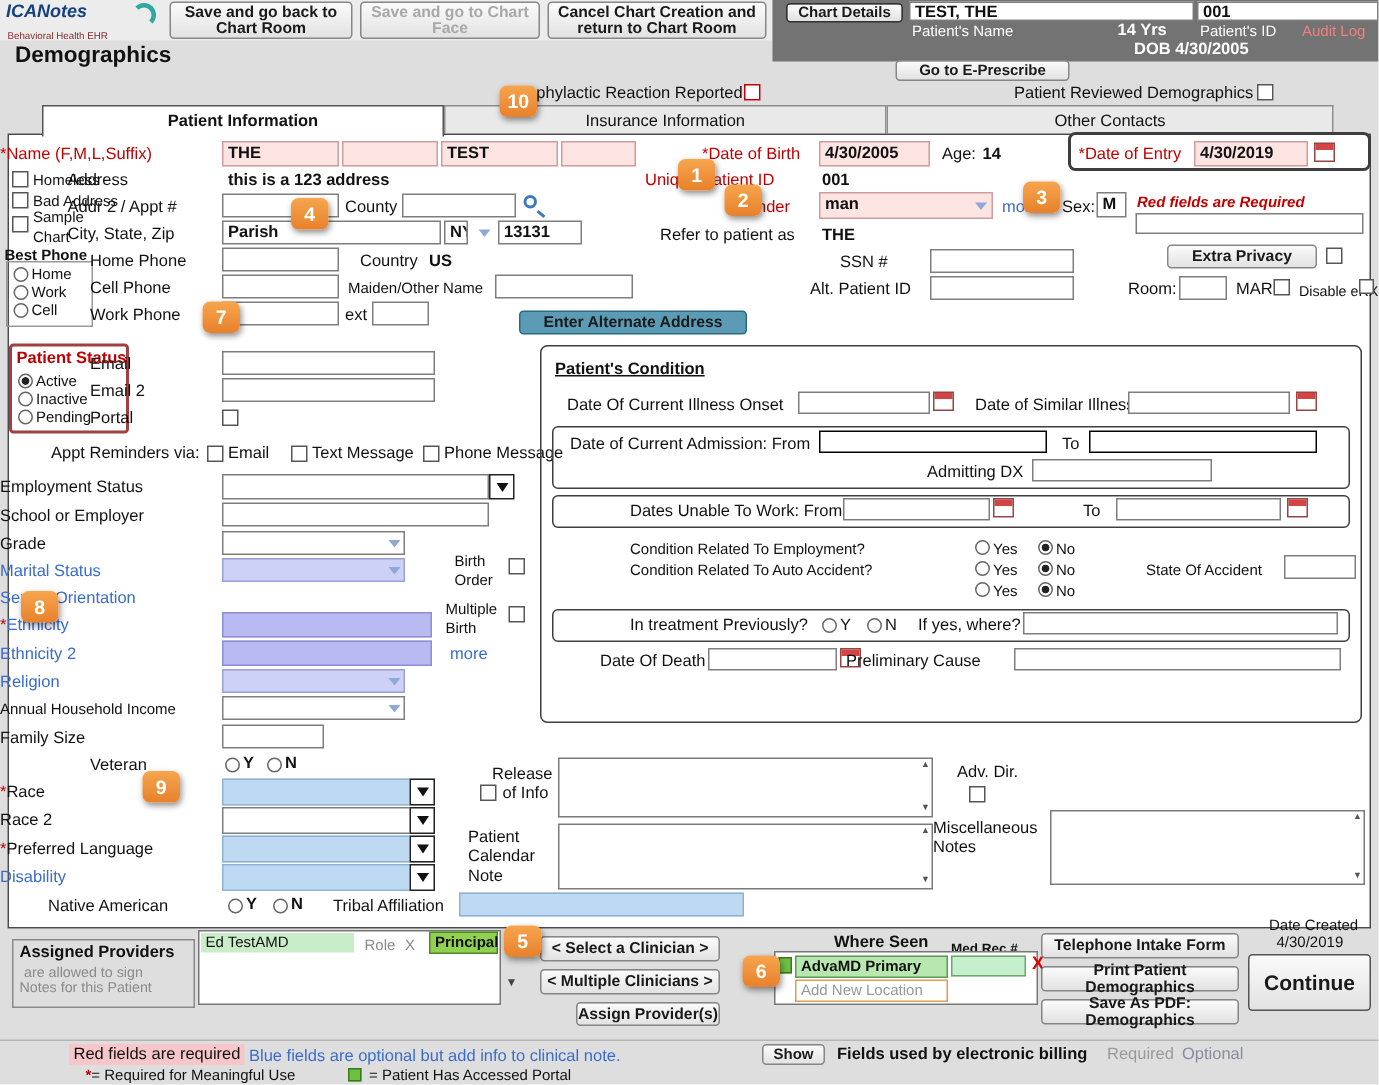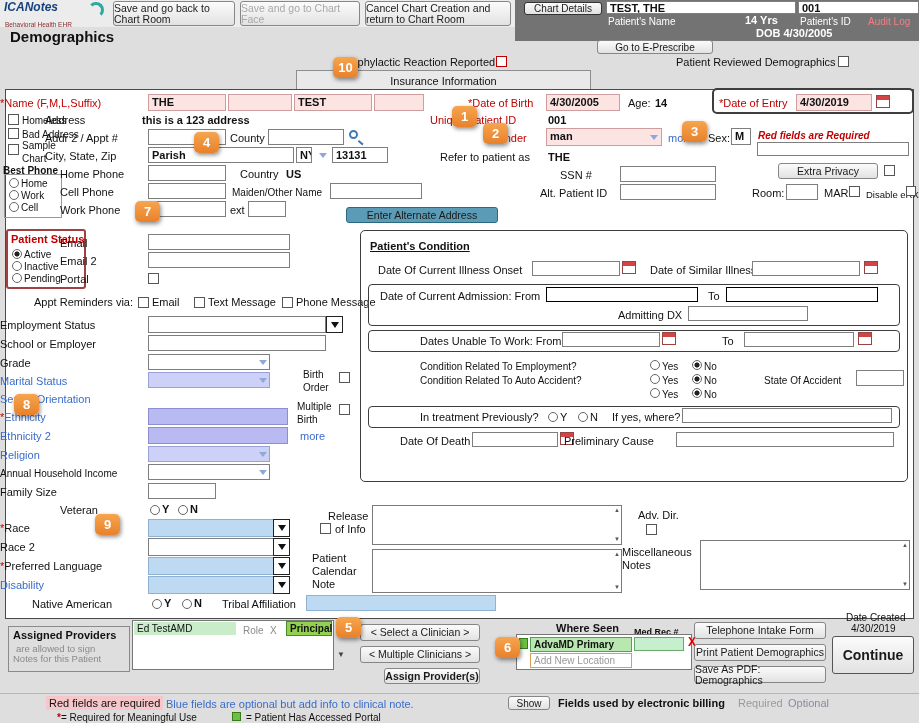--- a/index.html
+++ b/index.html
@@ -14,21 +14,21 @@
 .w { color:#fff; }
 .i { font-style:italic; }
 .lbl { position:absolute; white-space:nowrap; line-height:13px; }
 .wr { white-space:normal; }
 .fld { position:absolute; background:#fff; border:1px solid #7e7e7e; padding:1px 3px 0; font-weight:bold; overflow:hidden; white-space:nowrap; font-size:11px; }
 .pink { background:#fbe4e1; border-color:#cf9d9d; }
 .purp { background:#b9baf1; border-color:#8d8fd2; }
 .peri { background:#cdd1f7; border-color:#9aa0d8; }
 .ltb  { background:#bedaf2; border-color:#8fb2d2; }
 .grn  { background:#c6efce; border-color:#6aa86a; }
-.btn { position:absolute; display:flex; align-items:center; justify-content:center; text-align:left; background:linear-gradient(#fbfbfb,#e2e2e2); border:1px solid #868686; border-radius:3px; color:#1a1a1a; line-height:11px; font-size:10.5px; }
+.btn { position:absolute; display:flex; align-items:center; justify-content:center; text-align:center; background:linear-gradient(#fbfbfb,#e2e2e2); border:1px solid #868686; border-radius:3px; color:#1a1a1a; line-height:11px; font-size:10.5px;font-weight:bold; }
 .btn.dis { color:#a8a8a8; }
 .chk { position:absolute; width:11px; height:11px; background:#fff; border:1px solid #565656; }
 .chk.rd { border-color:#c00000; }
 .radio { position:absolute; width:10px; height:10px; background:#fff; border:1px solid #666; border-radius:50%; }
 .radio.sel { background:radial-gradient(circle, #222 0 2.3px, #fff 2.8px); }
 .badge { position:absolute; width:25px; height:21px; background:linear-gradient(#f6a54e,#e8812b); border-radius:5px; color:#fff; font-weight:bold; font-size:13px; text-align:center; line-height:21px; box-shadow:1px 2px 4px rgba(0,0,0,.45); z-index:60; }
 .tab { position:absolute; height:20px; top:70px; display:flex; align-items:center; justify-content:center; background:#e9e9e9; border:1px solid #8e8e8e; border-bottom:none; }
 .tab.on { background:#fff; font-weight:bold; border-color:#555; z-index:5; height:21px; }
 .panel { position:absolute; background:#fff; border:1px solid #4a4a4a; }
 .box { position:absolute; border:1px solid #3e3e3e; border-radius:5px; }
@@ -67,39 +67,41 @@
   <div class="lbl s10" style="left:868px;top:15px;color:#f08080">Audit Log</div>
   <div class="lbl w b" style="left:756px;top:27px">DOB 4/30/2005</div>
 
   <div class="lbl b" style="left:10px;top:30px;font-size:15px">Demographics</div>
   <div class="btn" style="left:597px;top:40px;width:116px;height:14px;font-size:10px">Go to E-Prescribe</div>
   <div class="lbl" style="left:338px;top:56px">Anaphylactic Reaction Reported</div>
   <div class="chk rd" style="left:496px;top:56px"></div>
   <div class="lbl" style="left:676px;top:56px">Patient Reviewed Demographics</div>
   <div class="chk" style="left:838px;top:56px"></div>
 
+  <div class="tab on" style="left:28px;width:268px">Patient Information</div>
   <div class="tab" style="left:296px;width:295px">Insurance Information</div>
+  <div class="tab" style="left:591px;width:298px">Other Contacts</div>
 
   <div class="panel" style="left:5px;top:89px;width:909px;height:530px"></div>
 
   <div class="lbl r red" style="left:0;top:97px;width:145px">*Name (F,M,L,Suffix)</div>
   <div class="fld pink" style="left:148px;top:94px;width:78px;height:17px">THE</div>
   <div class="fld pink" style="left:228px;top:94px;width:64px;height:17px"></div>
   <div class="fld pink" style="left:294px;top:94px;width:78px;height:17px">TEST</div>
   <div class="fld pink" style="left:374px;top:94px;width:50px;height:17px"></div>
 
   <div class="chk" style="left:8px;top:114px"></div>
   <div class="lbl s10" style="left:22px;top:114px">Homeless</div>
   <div class="chk" style="left:8px;top:128px"></div>
   <div class="lbl s10" style="left:22px;top:128px">Bad Address</div>
   <div class="chk" style="left:8px;top:144px"></div>
   <div class="lbl s10 wr" style="left:22px;top:139px;width:46px">Sample Chart</div>
 
   <div class="lbl r" style="left:45px;top:114px;width:100px">Address</div>
-  <div class="lbl b" style="left:142px;top:114px">this is a 123 address</div>
+  <div class="lbl b" style="left:152px;top:114px">this is a 123 address</div>
   <div class="lbl r" style="left:45px;top:132px;width:100px">Addr 2 / Appt #</div>
   <div class="fld" style="left:148px;top:129px;width:78px;height:16px"></div>
   <div class="lbl" style="left:230px;top:132px">County</div>
   <div class="fld" style="left:268px;top:129px;width:76px;height:16px"></div>
   <div class="mag" style="left:349px;top:130px"></div>
   <div class="lbl r" style="left:45px;top:150px;width:100px">City, State, Zip</div>
   <div class="fld" style="left:148px;top:147px;width:146px;height:16px">Parish</div>
   <div class="fld" style="left:296px;top:147px;width:16px;height:16px">NY</div>
   <div class="chev" style="left:319px;top:153px"></div>
   <div class="fld" style="left:332px;top:147px;width:56px;height:16px">13131</div>

